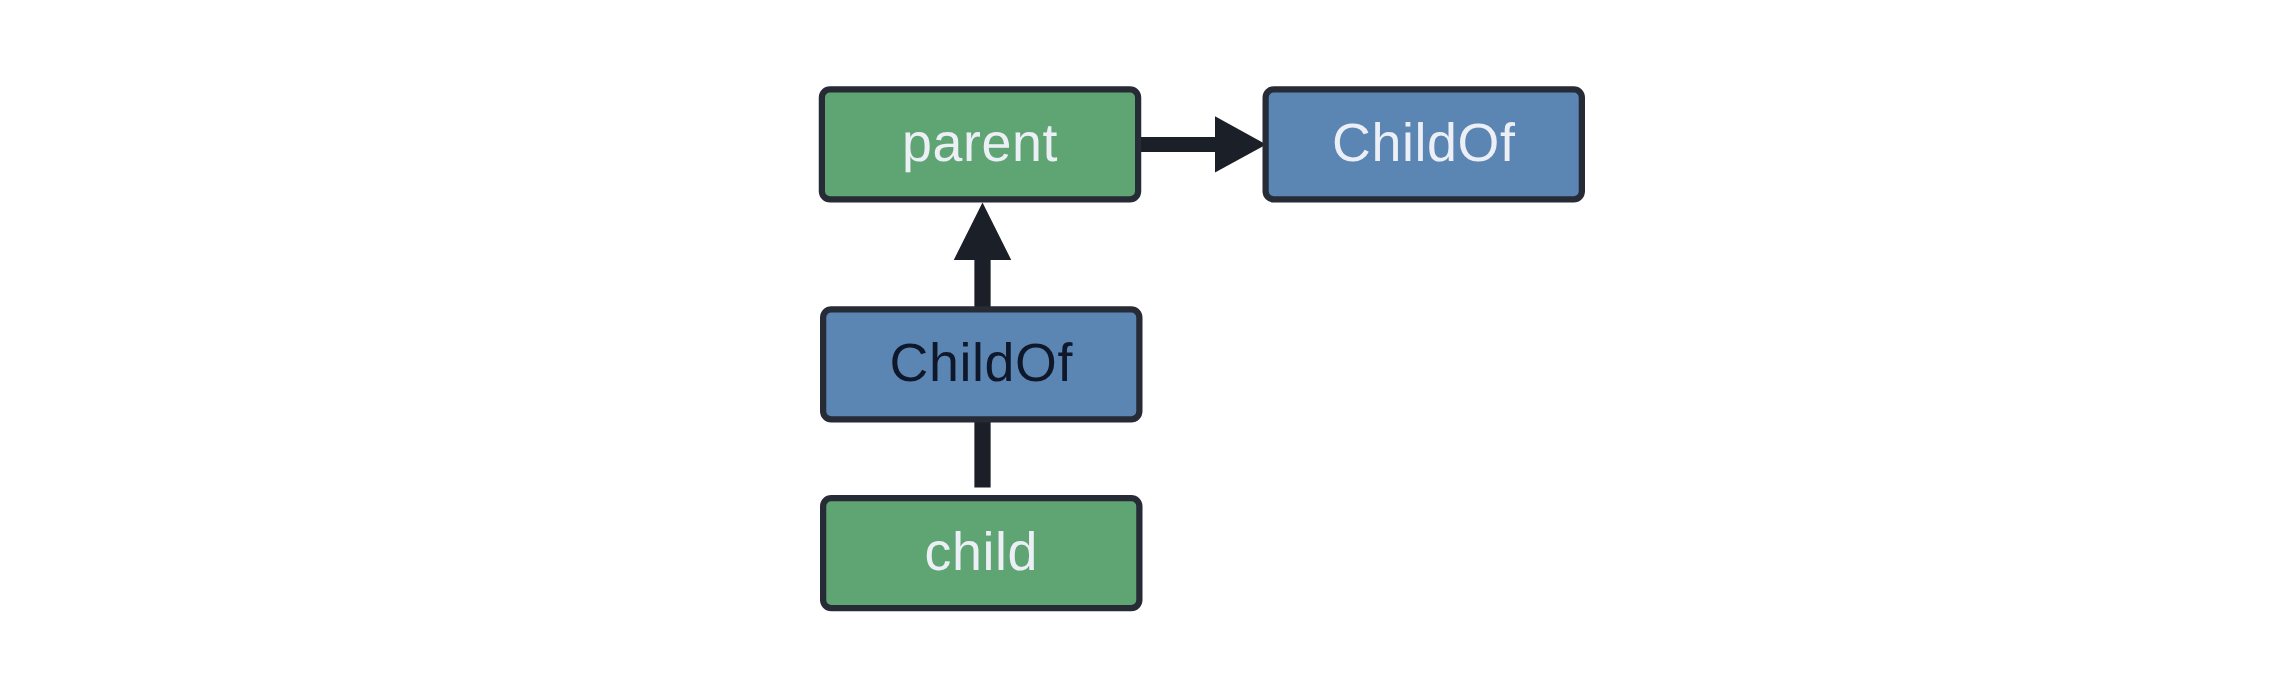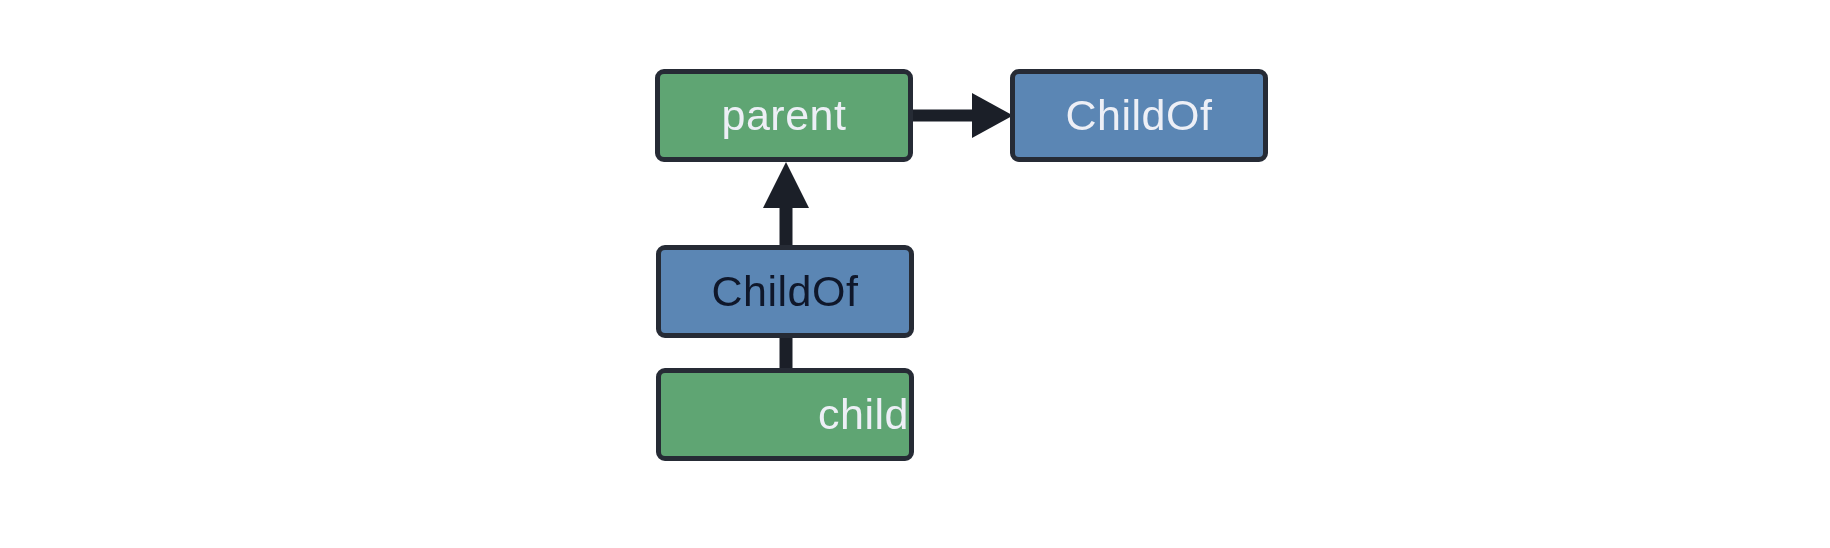--- a/index.html
+++ b/index.html
@@ -35,21 +35,21 @@
   }
   .node-label {
     font-size: 43px;
     line-height: 1;
     letter-spacing: 0.5px;
     user-select: none;
   }
   .node-parent   { left: 655px;  top: 69px;  }
   .node-position { left: 1010px; top: 69px;  }
   .node-childof  { left: 656px;  top: 245px; }
-  .node-child    { left: 656px;  top: 368px; justify-content: flex-end; }
+  .node-child    { left: 656px;  top: 396px; }
 </style>
 </head>
 <body>
 
 <div class="canvas" style="background-color: rgb(255, 255, 255);">
 
   <svg class="edge-layer" viewBox="0 0 1830 548" xmlns="http://www.w3.org/2000/svg">
 
     <line x1="910" y1="115.5" x2="974" y2="115.5" stroke-width="12" style="stroke: rgb(27, 31, 40);"></line>
     <polygon points="972,93 972,138 1013,115.5" style="fill: rgb(27, 31, 40);"></polygon>

